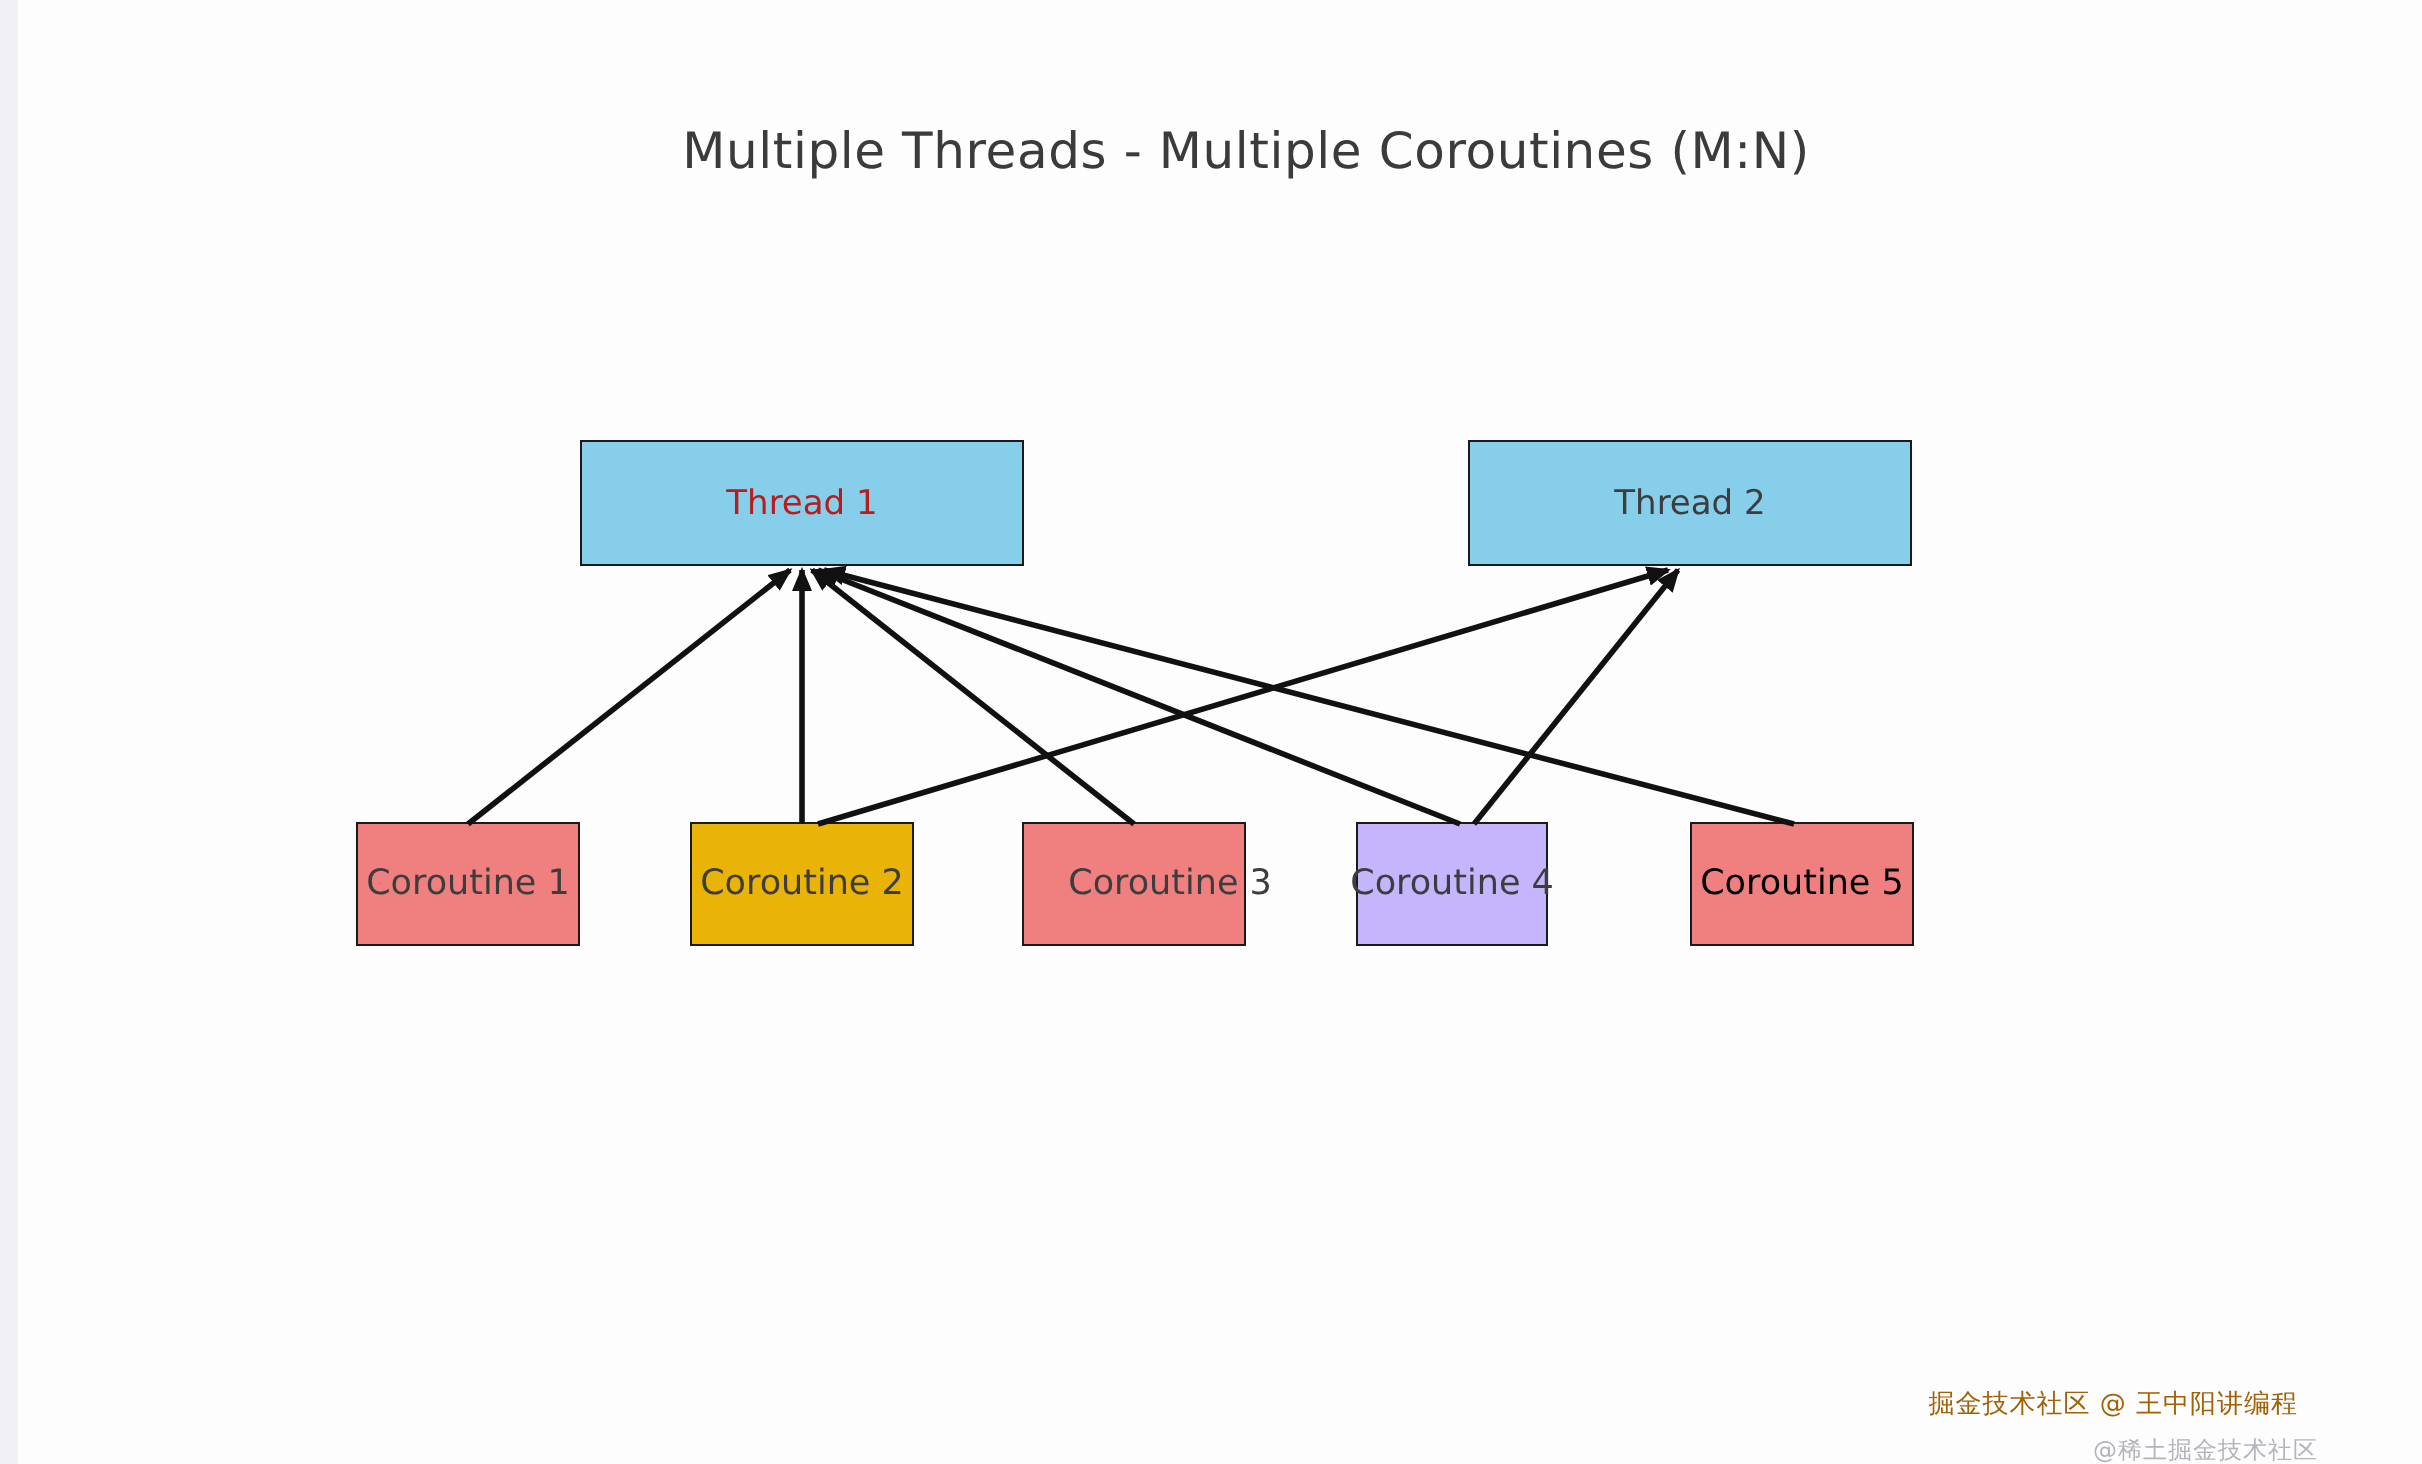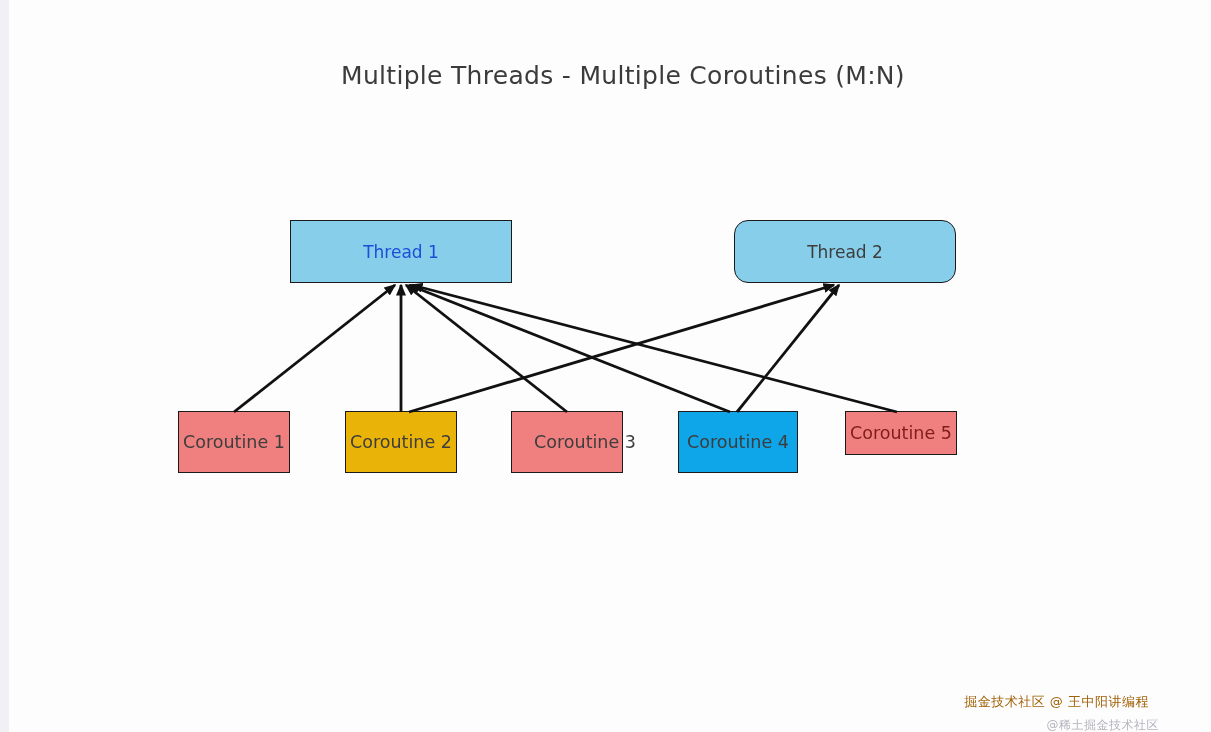--- a/index.html
+++ b/index.html
@@ -71,40 +71,40 @@
     letter-spacing: 0.5px;
   }
 </style>
 </head>
 <body>
 
 <div class="left-strip"></div>
 
 <div class="diagram-title">Multiple Threads - Multiple Coroutines (M:N)</div>
 
-<div class="node thread-node" id="thread-1" style="left: 290px; top: 220px; width: 222px; height: 63px; background: rgb(135, 206, 235); border-color: rgb(26, 26, 26); color: #1d4ed8;">
+<div class="node thread-node" id="thread-1" style="left: 290px; top: 220px; width: 222px; height: 63px; background: rgb(135, 206, 235); border-color: rgb(26, 26, 26); color: #b91c1c;">
   <span>Thread 1</span>
 </div>
-<div class="node thread-node" id="thread-2" style="left: 734px; top: 220px; width: 222px; height: 63px; background: rgb(135, 206, 235); border-color: rgb(26, 26, 26); color: rgb(61, 61, 61); border-radius: 14px;">
+<div class="node thread-node" id="thread-2" style="left: 734px; top: 220px; width: 222px; height: 63px; background: rgb(135, 206, 235); border-color: rgb(26, 26, 26); color: rgb(61, 61, 61);">
   <span>Thread 2</span>
 </div>
 
 <div class="node coroutine-node" id="coroutine-1" style="left: 178px; top: 411px; width: 112px; height: 62px; background: rgb(240, 128, 128); border-color: rgb(26, 26, 26); color: rgb(61, 61, 61);">
   <span>Coroutine 1</span>
 </div>
 <div class="node coroutine-node" id="coroutine-2" style="left: 345px; top: 411px; width: 112px; height: 62px; background: #eab308; border-color: rgb(26, 26, 26); color: rgb(61, 61, 61);">
   <span>Coroutine 2</span>
 </div>
 <div class="node coroutine-node" id="coroutine-3" style="left: 511px; top: 411px; width: 112px; height: 62px; background: rgb(240, 128, 128); border-color: rgb(26, 26, 26); color: rgb(61, 61, 61); padding-left: 36px;">
   <span>Coroutine 3</span>
 </div>
-<div class="node coroutine-node" id="coroutine-4" style="left: 678px; top: 411px; width: 120px; height: 62px; background: #0ea5e9; border-color: rgb(26, 26, 26); color: rgb(61, 61, 61);">
+<div class="node coroutine-node" id="coroutine-4" style="left: 678px; top: 411px; width: 96px; height: 62px; background: #c4b5fd; border-color: rgb(26, 26, 26); color: rgb(61, 61, 61);">
   <span>Coroutine 4</span>
 </div>
-<div class="node coroutine-node" id="coroutine-5" style="left: 845px; top: 411px; width: 112px; height: 44px; background: rgb(240, 128, 128); border-color: rgb(26, 26, 26); color: #7f1d1d;">
+<div class="node coroutine-node" id="coroutine-5" style="left: 845px; top: 411px; width: 112px; height: 62px; background: rgb(240, 128, 128); border-color: rgb(26, 26, 26); color: #000000;">
   <span>Coroutine 5</span>
 </div>
 
 <svg class="edge-layer" xmlns="http://www.w3.org/2000/svg">
   <defs>
     <marker id="arrowhead" markerWidth="12" markerHeight="10" refX="10.5" refY="5" orient="auto" markerUnits="userSpaceOnUse">
       <path d="M0,0 L12,5 L0,10 z" fill="#111111"></path>
     </marker>
   </defs>
   <g id="edge-group">

